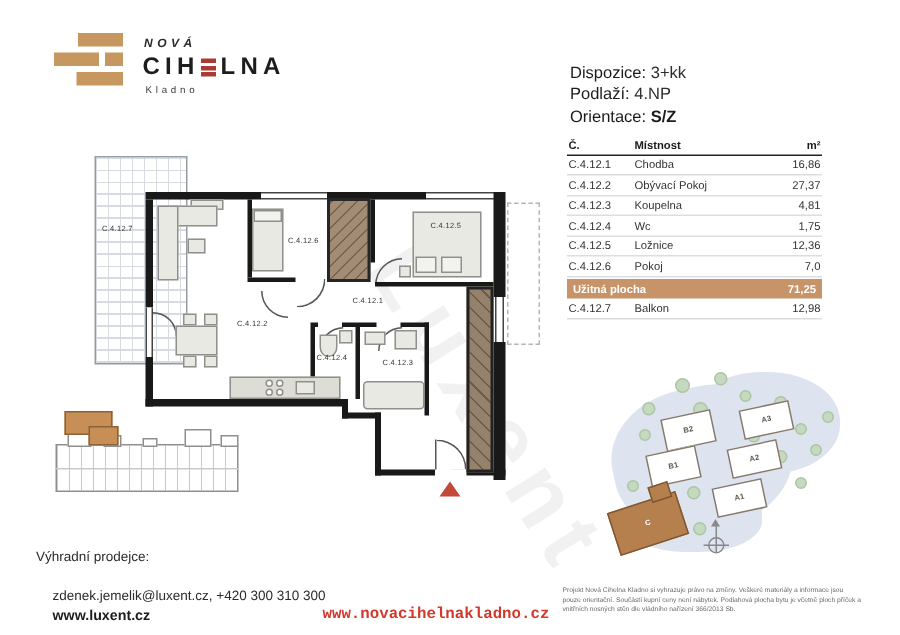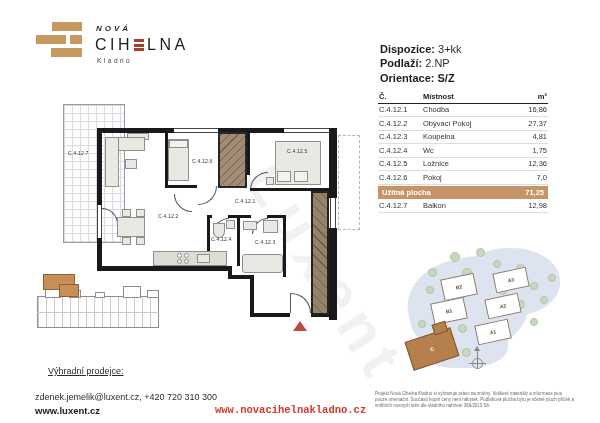--- a/index.html
+++ b/index.html
@@ -3,29 +3,29 @@
 <meta charset="utf-8">
 <style>
   * { box-sizing: border-box; margin: 0; padding: 0; }
   html,body { width:600px; height:423px; background:#fff; font-family:"Liberation Sans", sans-serif; }
   .page { position:relative; width:600px; height:423px; background:#fff; overflow:hidden; color:#222; }
   .abs { position:absolute; }
 
   
   .brick { position:absolute; background:#c6985f; }
   .logo-top { font-size:8px; font-weight:700; letter-spacing:3px; color:#2b2b2b;font-style:italic; }
-  .logo-main { font-size:16px; font-weight:400; letter-spacing:3.5px; color:#1d1d1d; display:flex; align-items:center;justify-content:flex-end; }
+  .logo-main { font-size:16px; font-weight:700; letter-spacing:3.5px; color:#1d1d1d; display:flex; align-items:center;justify-content:flex-end; }
   .logo-e { display:inline-flex; flex-direction:column; justify-content:space-between; width:10px; height:12px; margin:0 3.5px 0 0.5px; }
   .logo-e span { display:block; height:3px; background:#a93b33; }
   .logo-city { font-size:6.5px; letter-spacing:2.5px; color:#3a3a3a; }
 
   
   .unit-title { font-size:21px; font-weight:800; letter-spacing:.5px; color:#1c1c1c; }
   .spec { font-size:11px; color:#1c1c1c; margin-top:2.5px; }
-  .spec b { font-weight:700; }
+  .spec b { font-weight:400; }
   .spec .v { font-weight:400; color:#2e2e2e;margin-top:18px; }
   .spec .vb { font-weight:800; }
 
   
   .rtable { position:absolute; left:378px; top:90px; width:170px; font-size:7.5px; color:#333; }
   .trow { display:flex; align-items:center; height:13.5px; border-bottom:.8px solid #ddd; padding:0 1px; }
   .thead { font-weight:800; color:#1c1c1c; border-bottom:1.4px solid #222; }
   .c-num { width:44px; }
   .c-room { flex:1; }
   .c-area { width:34px; text-align:right; }
@@ -104,21 +104,21 @@
         <span></span>
         <span></span>
         <span></span>
       </span>
     <span>LNA</span>
   </div>
   <div class="abs logo-city" style="left:97px; top:57px;">Kladno</div>
 
   <div class="abs" style="left:380px; top:40px;">
     <div class="spec"><b>Dispozice:</b> <span class="v">3+kk</span></div>
-    <div class="spec"><b>Podlaží:</b> <span class="v">2.NP</span></div>
+    <div class="spec"><b>Podlaží:</b> <span class="v">4.NP</span></div>
     <div class="spec"><b>Orientace:</b> <span class="vb">S/Z</span></div>
   </div>
 
   <div class="rtable">
     <div class="trow thead">
       <span class="c-num">Č.</span>
       <span class="c-room">Místnost</span>
       <span class="c-area">m²</span>
     </div>
     <div class="trow">
@@ -297,21 +297,21 @@
       <span class="ext"></span>
       <span>C</span>
     </div>
 
     <div class="compass-tip" style="left:76px; top:106px;"></div>
     <div class="compass-line" style="left:79px; top:110px; width:1px; height:18px;"></div>
     <div class="compass-circle" style="left:74px; top:118px; width:11px; height:11px;"></div>
     <div class="compass-line" style="left:71px; top:123px; width:17px; height:1px;"></div>
   </div>
 
-  <div class="abs ft-label" style="left:48px; top:366px;text-decoration:underline;">Výhradní prodejce:</div>
-  <div class="abs ft-contact" style="left:35px; top:392px;">zdenek.jemelik@luxent.cz, +420 720 310 300</div>
+  <div class="abs ft-label" style="left:24px; top:366px;">Výhradní prodejce:</div>
+  <div class="abs ft-contact" style="left:35px; top:392px;">zdenek.jemelik@luxent.cz, +420 300 310 300</div>
   <div class="abs ft-web" style="left:35px; top:405px;">www.luxent.cz</div>
   <div class="abs ft-site" style="left:215px; top:404px;font-family:Liberation Mono, monospace;">www.novacihelnakladno.cz</div>
   <div class="disc-wrap">
     <div class="disc">Projekt Nová Cihelna Kladno si vyhrazuje právo na změny. Veškeré materiály a informace jsou pouze orientační. Součástí kupní ceny není nábytek. Podlahová plocha bytu je včetně ploch příček a vnitřních nosných stěn dle vládního nařízení 366/2013 Sb.</div>
   </div>
 
 </div>
 
 </body></html>

